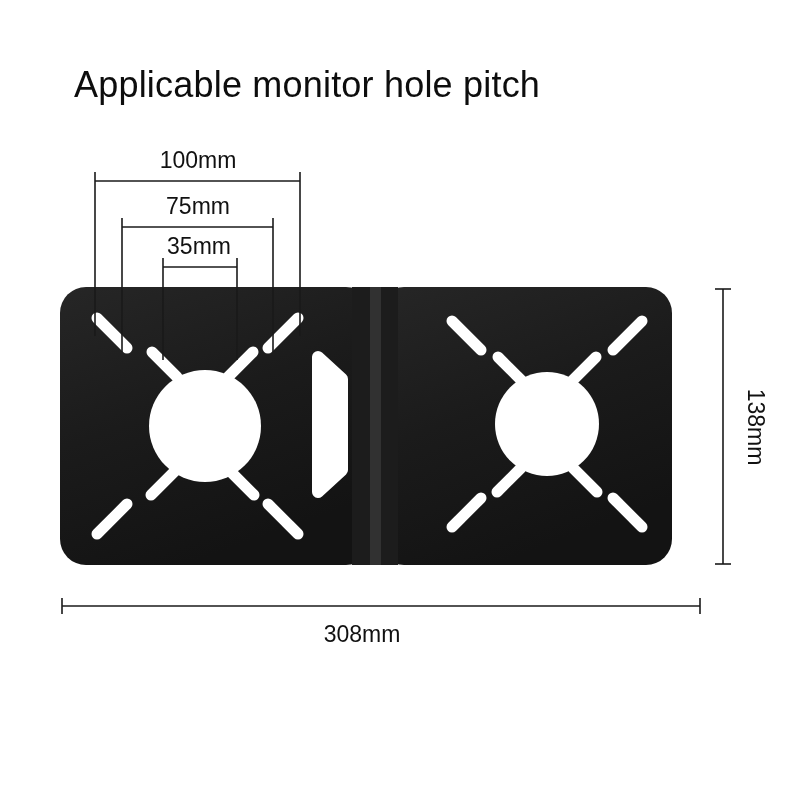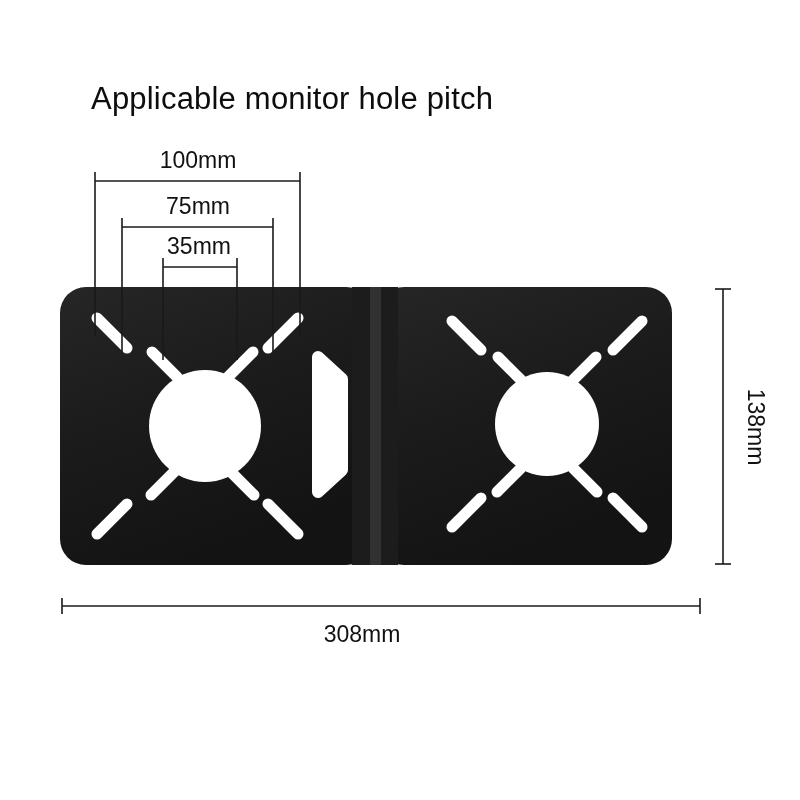--- a/index.html
+++ b/index.html
@@ -12,22 +12,22 @@
     width: 800px;
     height: 800px;
     background: #ffffff;
     overflow: hidden;
     font-family: "Liberation Sans", sans-serif;
   }
   .page-title {
     position: absolute;
     left: 74px;
     top: 64px;
-    margin: 17px;
-    font-size: 31px;
+    margin: 0;
+    font-size: 36px;
     font-weight: 400;
     color: #0d0d0d;
     letter-spacing: 0.2px;
     font-family: "Liberation Sans", sans-serif;
   }
   svg.diagram {
     position: absolute;
     left: 0;
     top: 0;
   }

